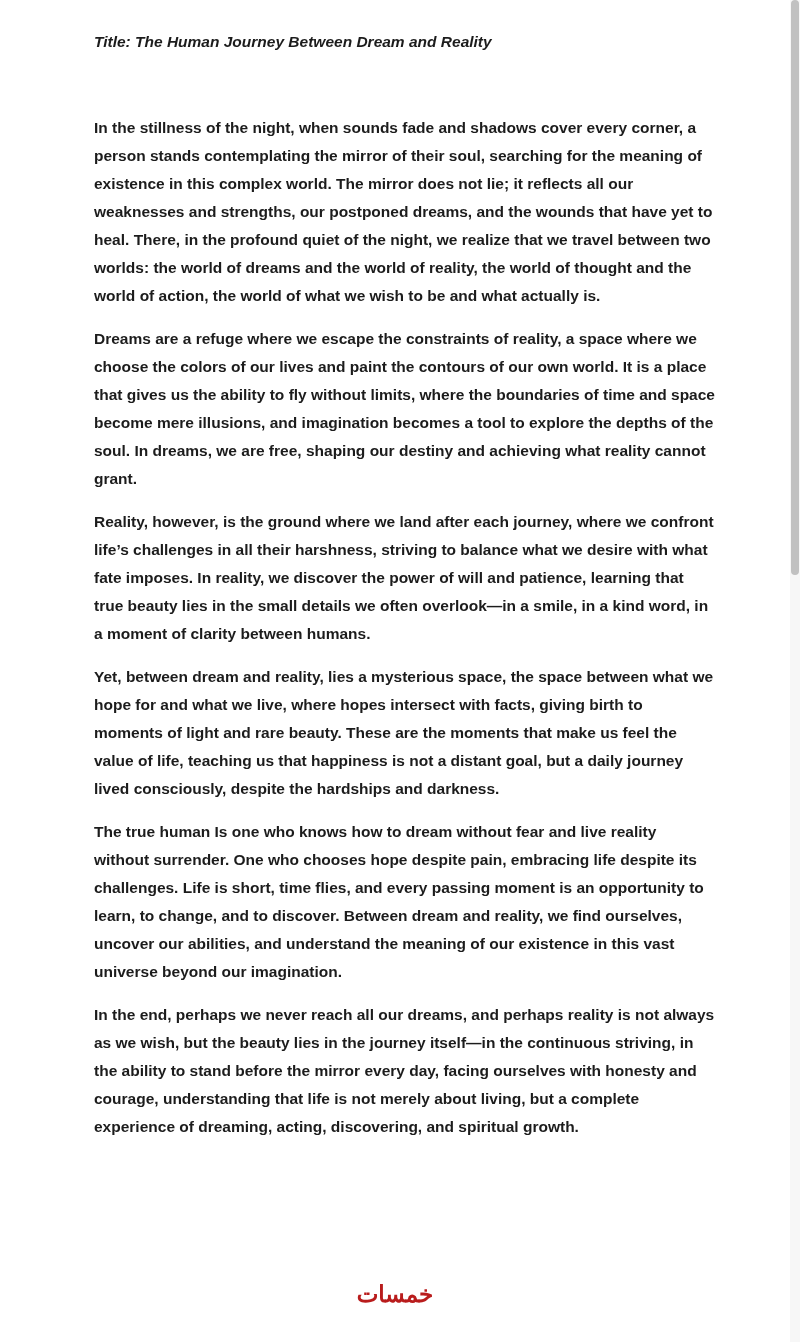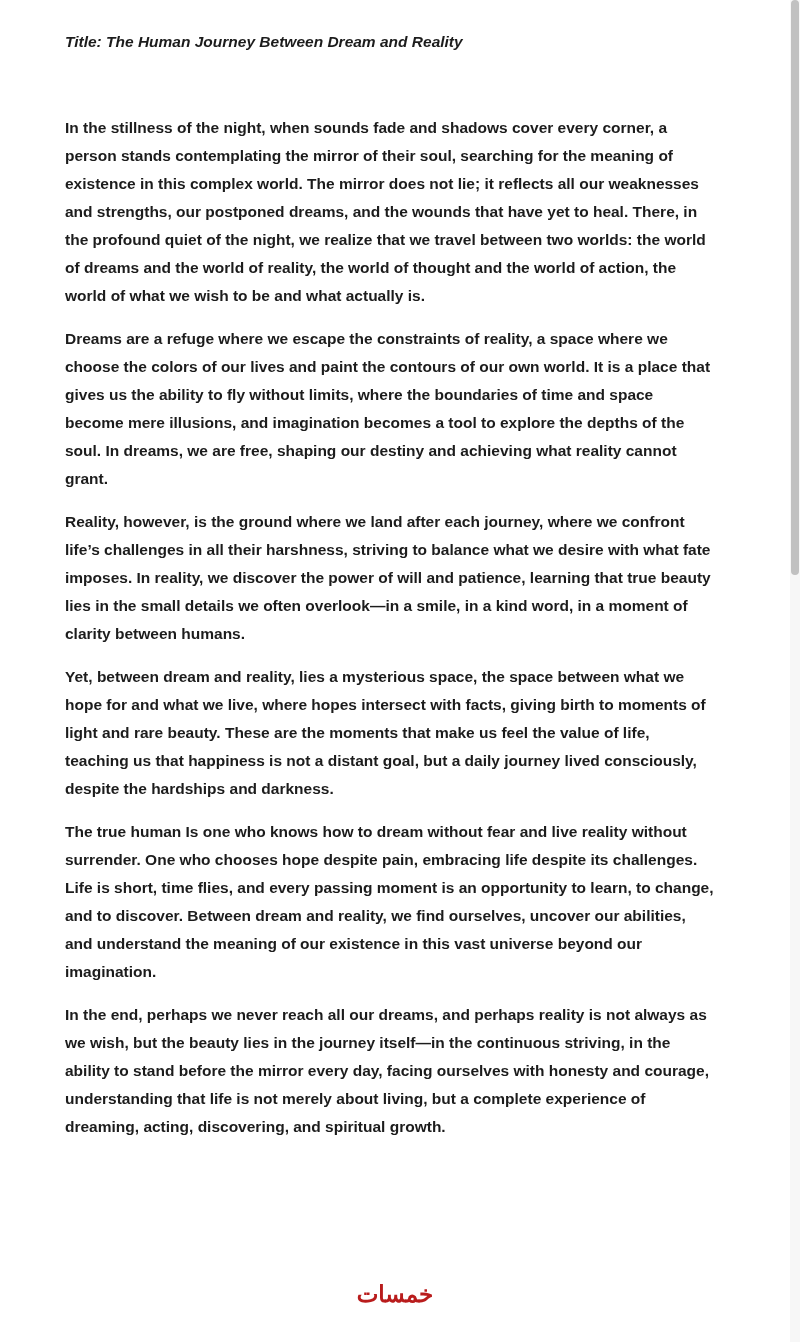--- a/index.html
+++ b/index.html
@@ -13,21 +13,21 @@
     font-family: "Liberation Sans", sans-serif;
   }
   .page {
     position: absolute;
     top: 0; left: 0;
     width: 790px;
     height: 1342px;
     background: #ffffff;
   }
   .content {
-    padding: 28px 0 0 65px;
+    padding: 28px 0 0 94px;
     width: 715px;
   }
   .doc-title {
     font-size: 15.5px;
     font-weight: bold;
     font-style: italic;
     color: #1c1c1c;
     line-height: 28px;
     margin: 0 0 58px 0;
   }

